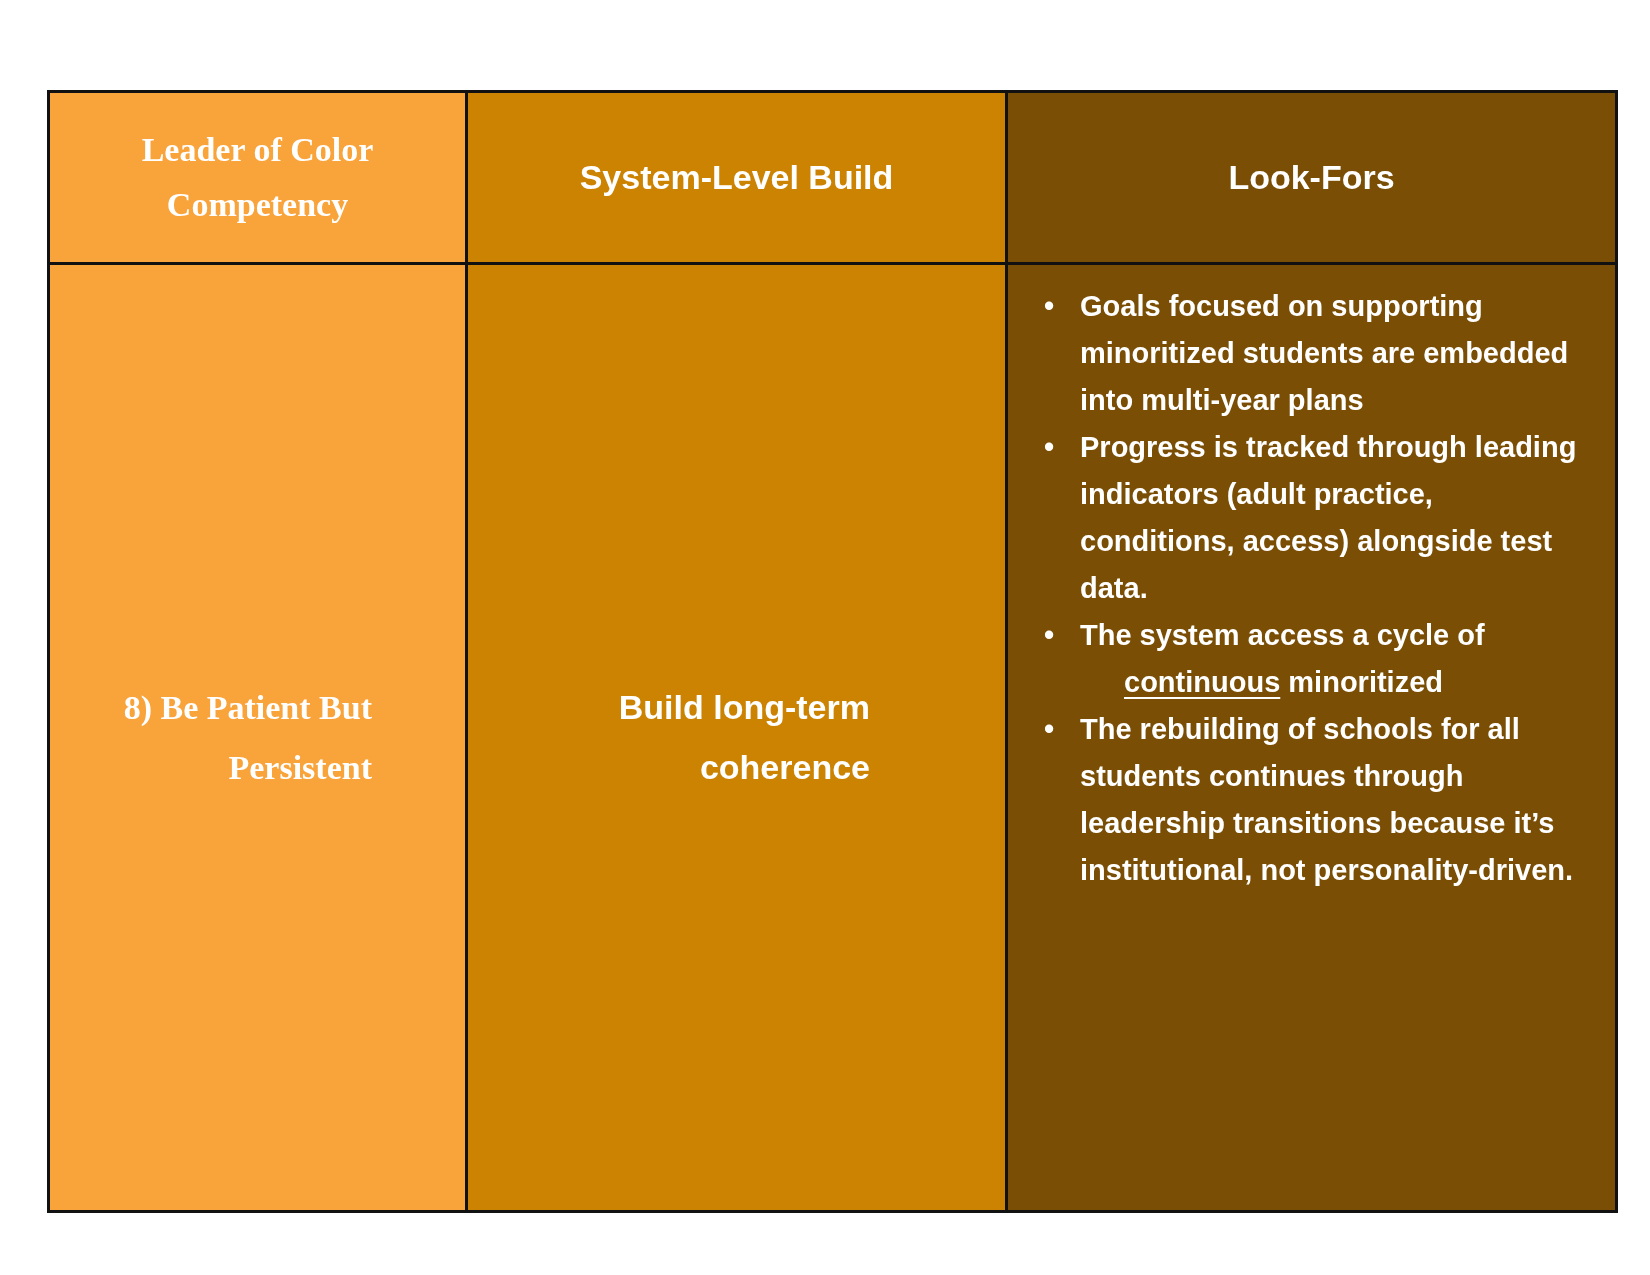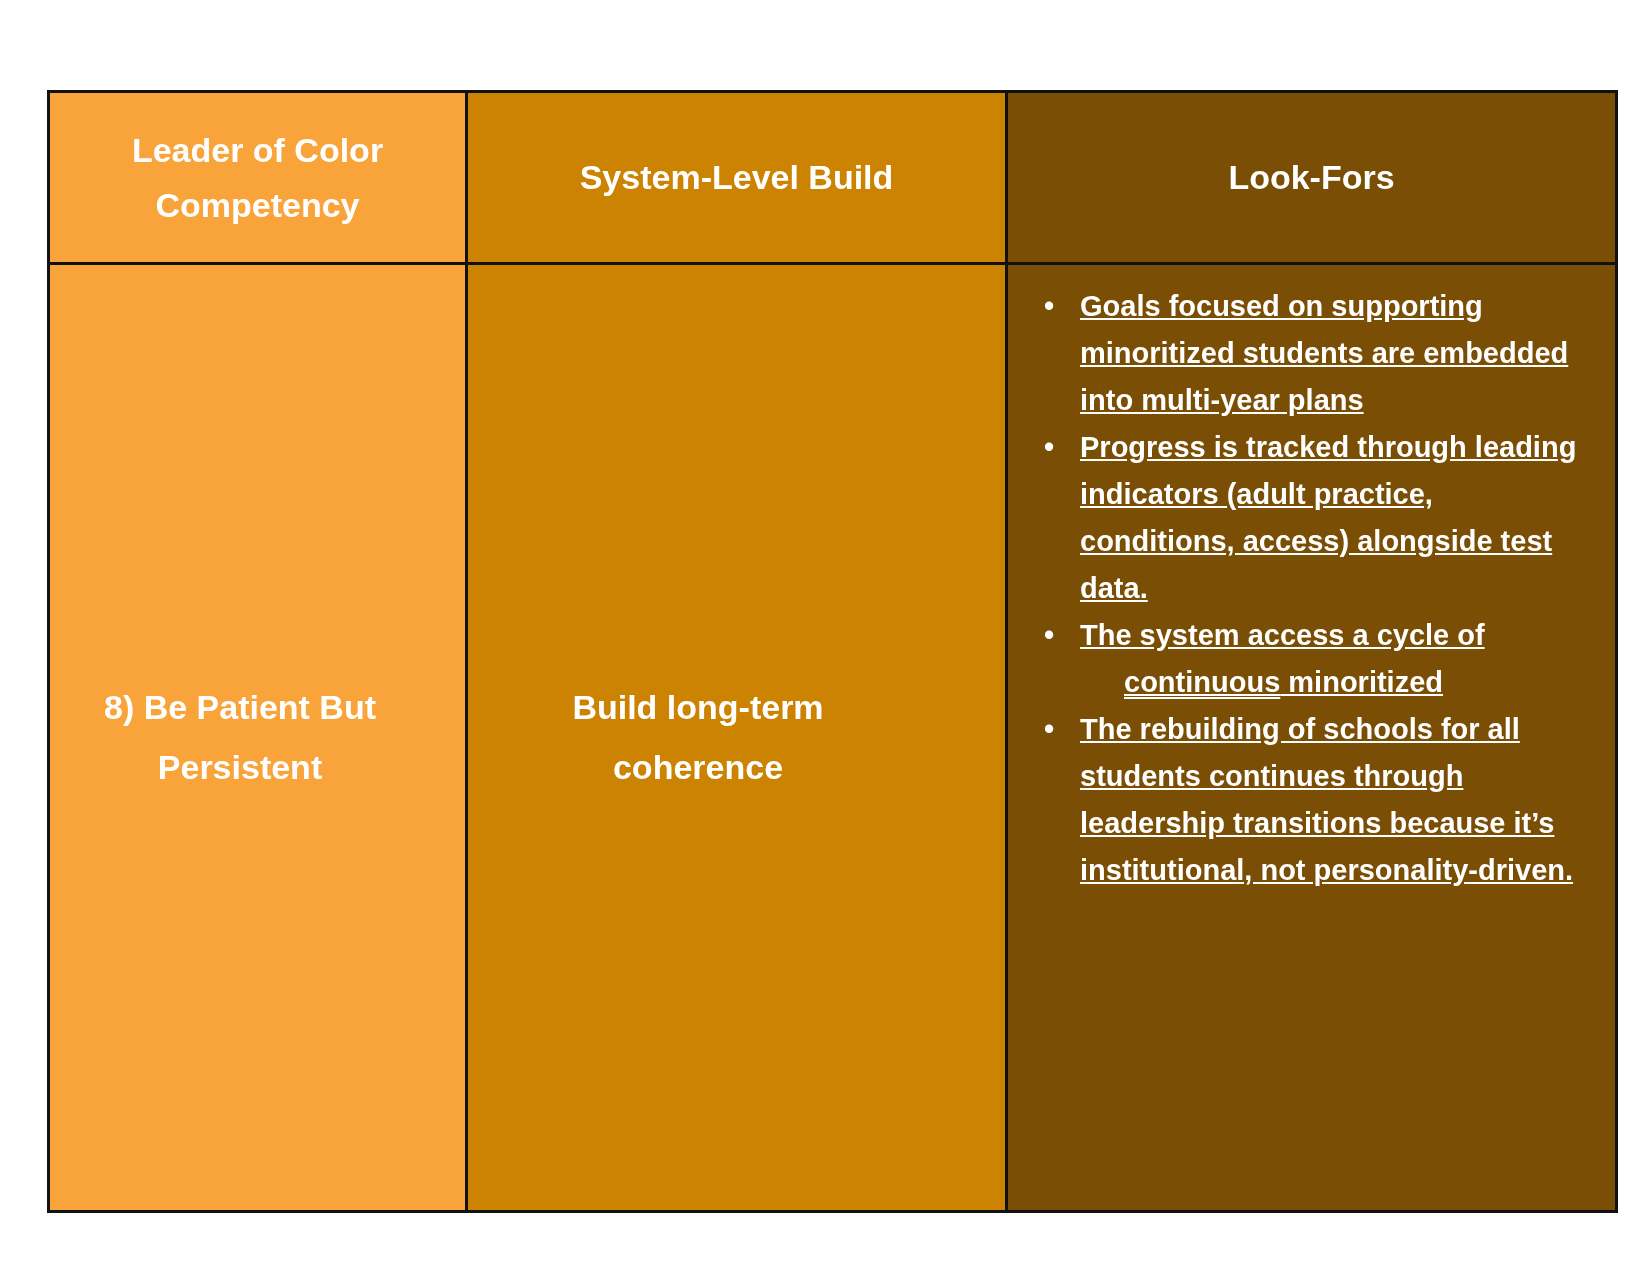--- a/index.html
+++ b/index.html
@@ -37,39 +37,38 @@
     font-weight: bold;
   }
   .matrix th {
     height: 172px;
     font-size: 34px;
     line-height: 1.6;
     text-align: center;
     vertical-align: middle;
     padding: 8px 14px;
   }
-  .col-competency { background: var(--competency-bg); }
+  .col-competency { background: var(--competency-bg); font-family: Liberation Serif, serif; }
   .col-action     { background: var(--action-bg); }
   .col-look-fors  { background: var(--look-fors-bg); }
 
   td.cell-competency, td.cell-action {
     vertical-align: middle;
     font-size: 34px;
     line-height: 1.76;
-    padding-left: 40px;
+    padding-left: 22px;
     padding-right: 16px;
-    text-align: center;
+    text-align: right;
   }
   td.cell-competency .wrap { max-width: 300px; }
   td.cell-action .wrap     { max-width: 380px; }
 
   td.cell-look-fors {
     vertical-align: top;
     padding: 18px 20px 34px 34px;
-    text-decoration: underline;
   }
   ul.look-fors {
     list-style: none;
     font-size: 29px;
     line-height: 1.62;
   }
   ul.look-fors li {
     position: relative;
     padding-left: 38px;
   }

